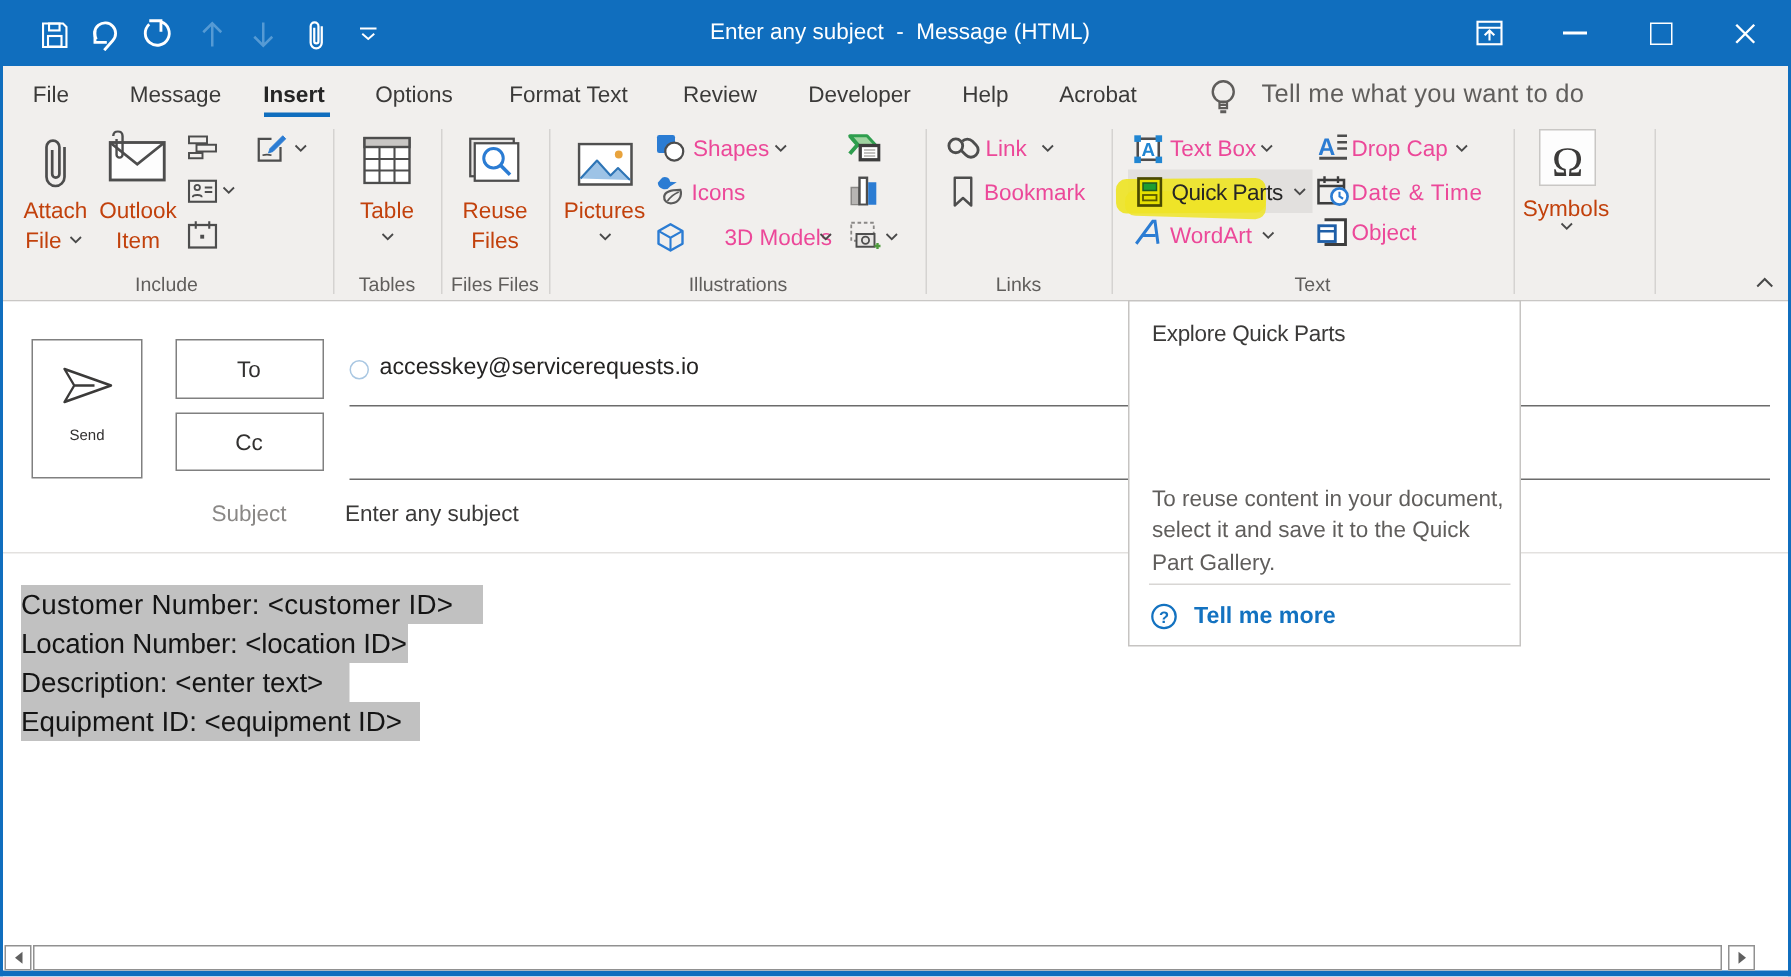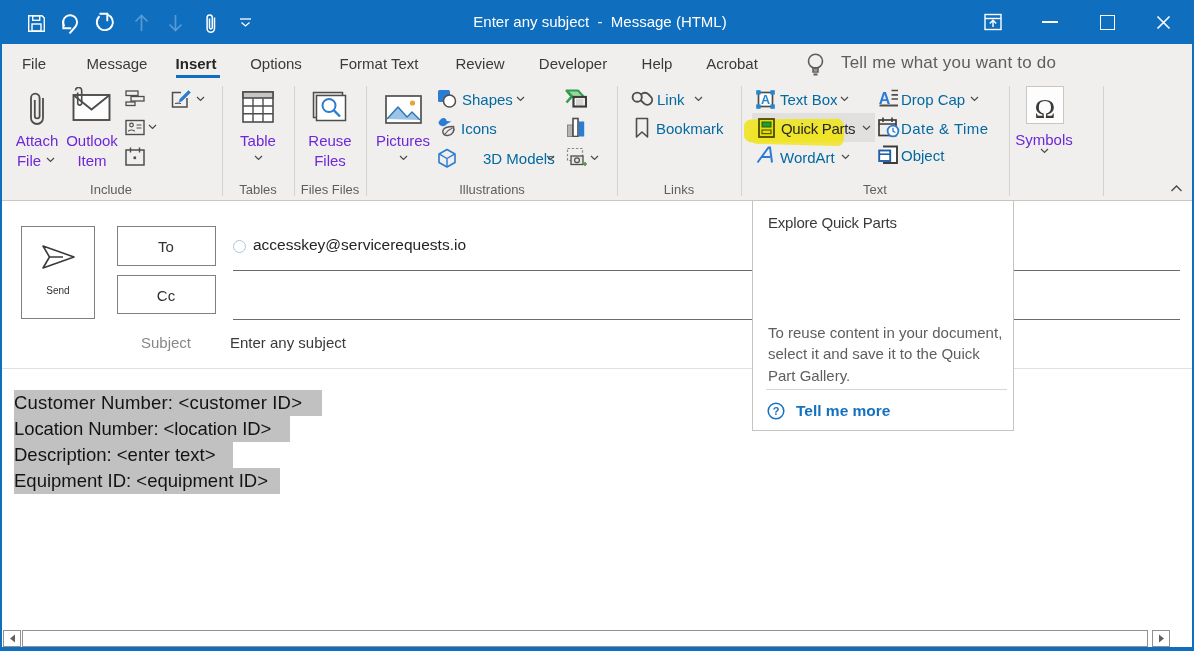--- a/index.html
+++ b/index.html
@@ -1,21 +1,21 @@
 <!DOCTYPE html>
 <html><head><meta charset="utf-8"><style>
 html,body{margin:0;padding:0}
 #w{position:relative;width:1194px;height:651px;background:#fff;font-family:"Liberation Sans",sans-serif;overflow:hidden}
 .abs{position:absolute}
 .cx{transform:translateX(-50%)}
 .tab{position:absolute;top:55px;font-size:15px;color:#3b3a39;white-space:nowrap}
 .glabel{position:absolute;top:182px;font-size:13px;color:#605e5c;white-space:nowrap}
 .gsep{position:absolute;top:86px;height:110px;width:1px;background:#d5d3d1}
-.biglabel{position:absolute;font-size:15px;color:#6d28d9;white-space:nowrap;}
-.rlabel{position:absolute;font-size:15px;color:#0369a1;white-space:nowrap}
+.biglabel{position:absolute;font-size:15px;color:#c2410c;white-space:nowrap;}
+.rlabel{position:absolute;font-size:15px;color:#ec4899;white-space:nowrap}
 .btnbox{position:absolute;background:#fff;border:1px solid #808080;box-sizing:border-box}
 svg{display:block}
 </style></head>
 <body>
 <div id="w">
 
 <div class="abs" style="left:0;top:0;width:1194px;height:44px;background:#106ebe"></div>
 
 <div class="abs" style="left:0;top:0;width:2px;height:651px;background:#106ebe"></div>
 <div class="abs" style="left:1192px;top:0;width:2px;height:651px;background:#106ebe"></div>
@@ -411,21 +411,21 @@
 
 <div class="abs" style="left:233px;top:240px;width:13px;height:13px;border:1.5px solid #a9c7e2;border-radius:50%;box-sizing:border-box"></div>
 <div class="abs" style="left:253px;top:236px;font-size:15.5px;color:#252423">accesskey@servicerequests.io</div>
 <div class="abs" style="left:233px;top:270px;width:947px;height:1px;background:#6b6b6b"></div>
 <div class="abs" style="left:233px;top:319px;width:947px;height:1px;background:#6b6b6b"></div>
 <div class="abs cx" style="left:166px;top:334px;font-size:15px;color:#8a8886">Subject</div>
 <div class="abs" style="left:230px;top:334px;font-size:15px;color:#3b3a39">Enter any subject</div>
 
 <div class="abs" style="left:14px;top:390px;font-size:18.5px;color:#141414">
 <div style="height:26px"><span style="background:#c1c1c1;display:inline-block;height:26px;line-height:26px;letter-spacing:0.18px;padding-right:20px">Customer Number: &lt;customer ID&gt;</span></div>
-<div style="height:26px"><span style="background:#c1c1c1;display:inline-block;height:26px;line-height:26px;letter-spacing:-0.1px;padding-right:19px">Location Number: &lt;location ID&gt;</span></div>
+<div style="height:26px"><span style="background:#c1c1c1;display:inline-block;height:26px;line-height:26px;letter-spacing:-0.1px;padding-right:1px">Location Number: &lt;location ID&gt;</span></div>
 <div style="height:26px"><span style="background:#c1c1c1;display:inline-block;height:26px;line-height:26px;padding-right:17px">Description: &lt;enter text&gt;</span></div>
 <div style="height:26px"><span style="background:#c1c1c1;display:inline-block;height:26px;line-height:26px;padding-right:12px">Equipment ID: &lt;equipment ID&gt;</span></div>
 </div>
 
 <div class="abs" style="left:3px;top:630px;width:18px;height:17px;background:#fff;border:1px solid #919191;box-sizing:border-box"></div>
 <div class="abs" style="left:9px;top:634px">
       <svg width="7" height="9" viewBox="0 0 7 9">
         <path d="M6 0.5 L1 4.5 L6 8.5 Z" fill="#606060"></path>
       </svg>
     </div>

